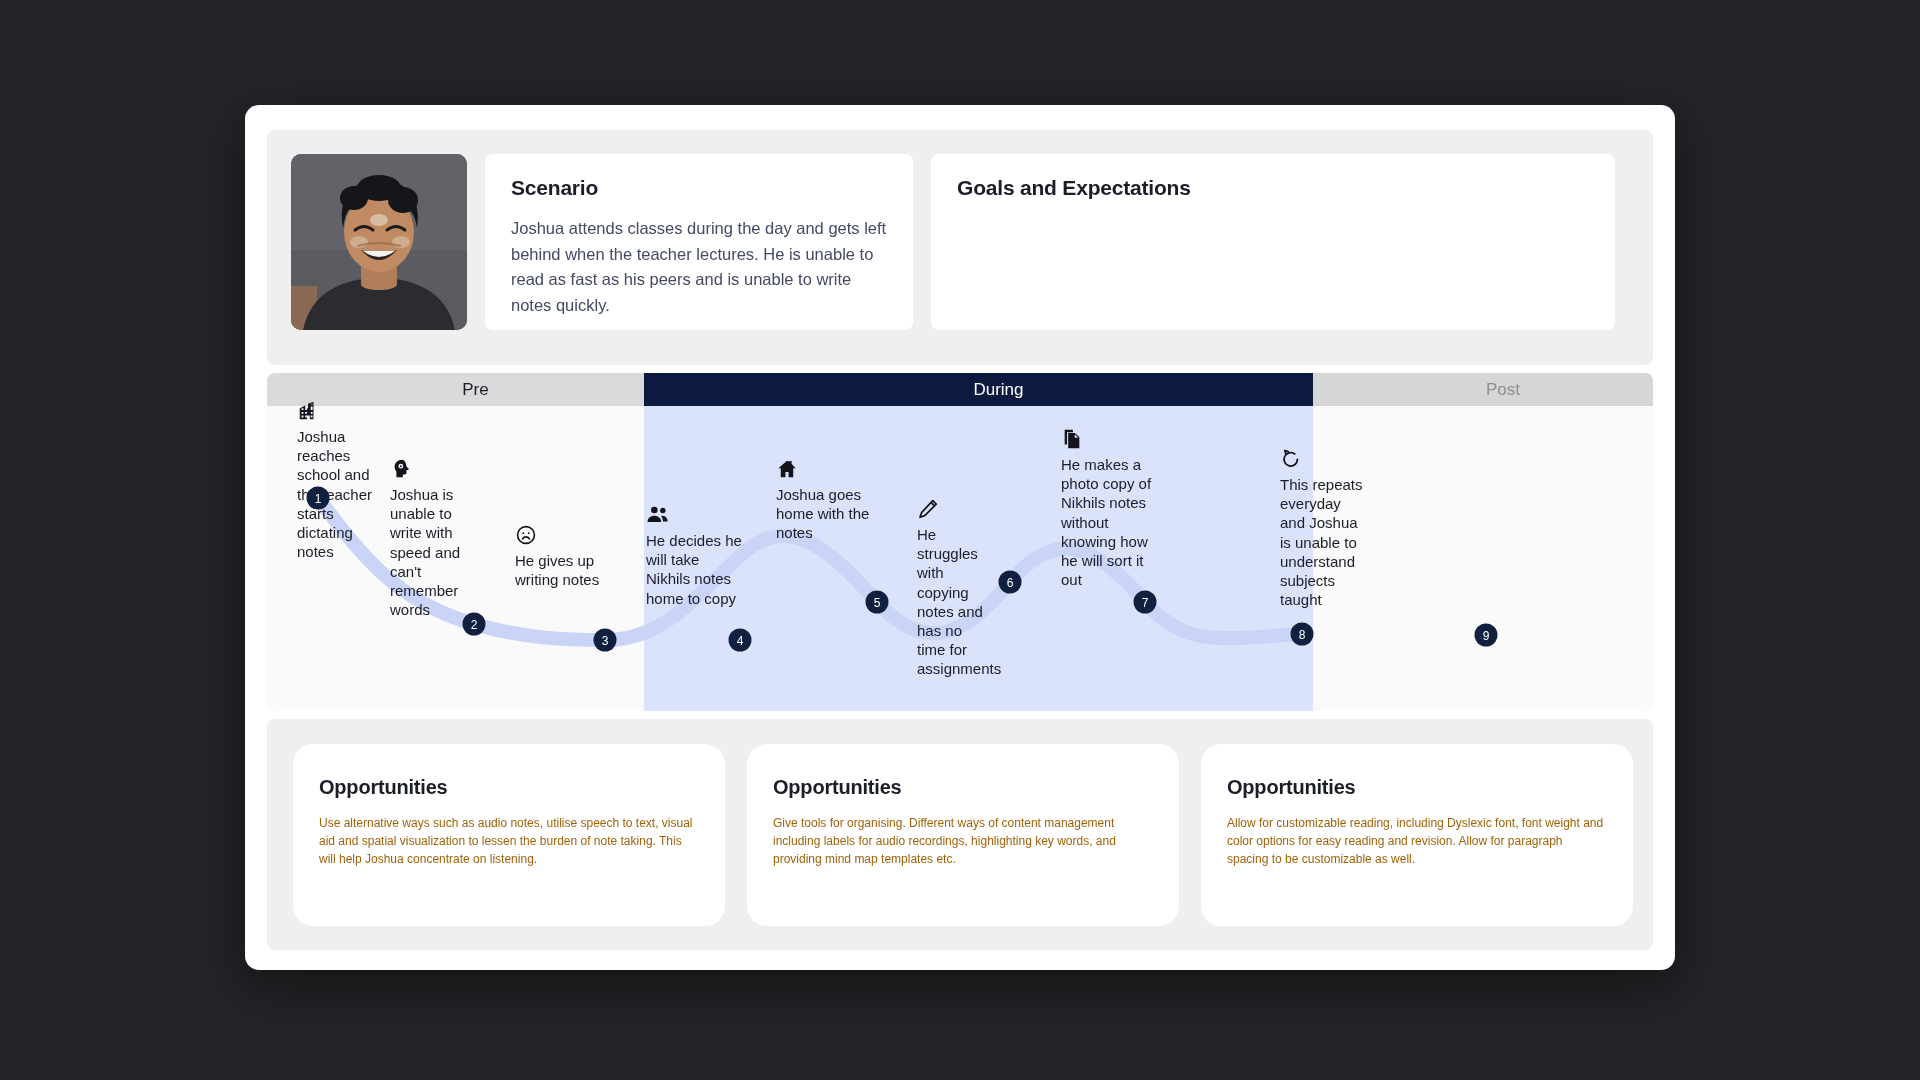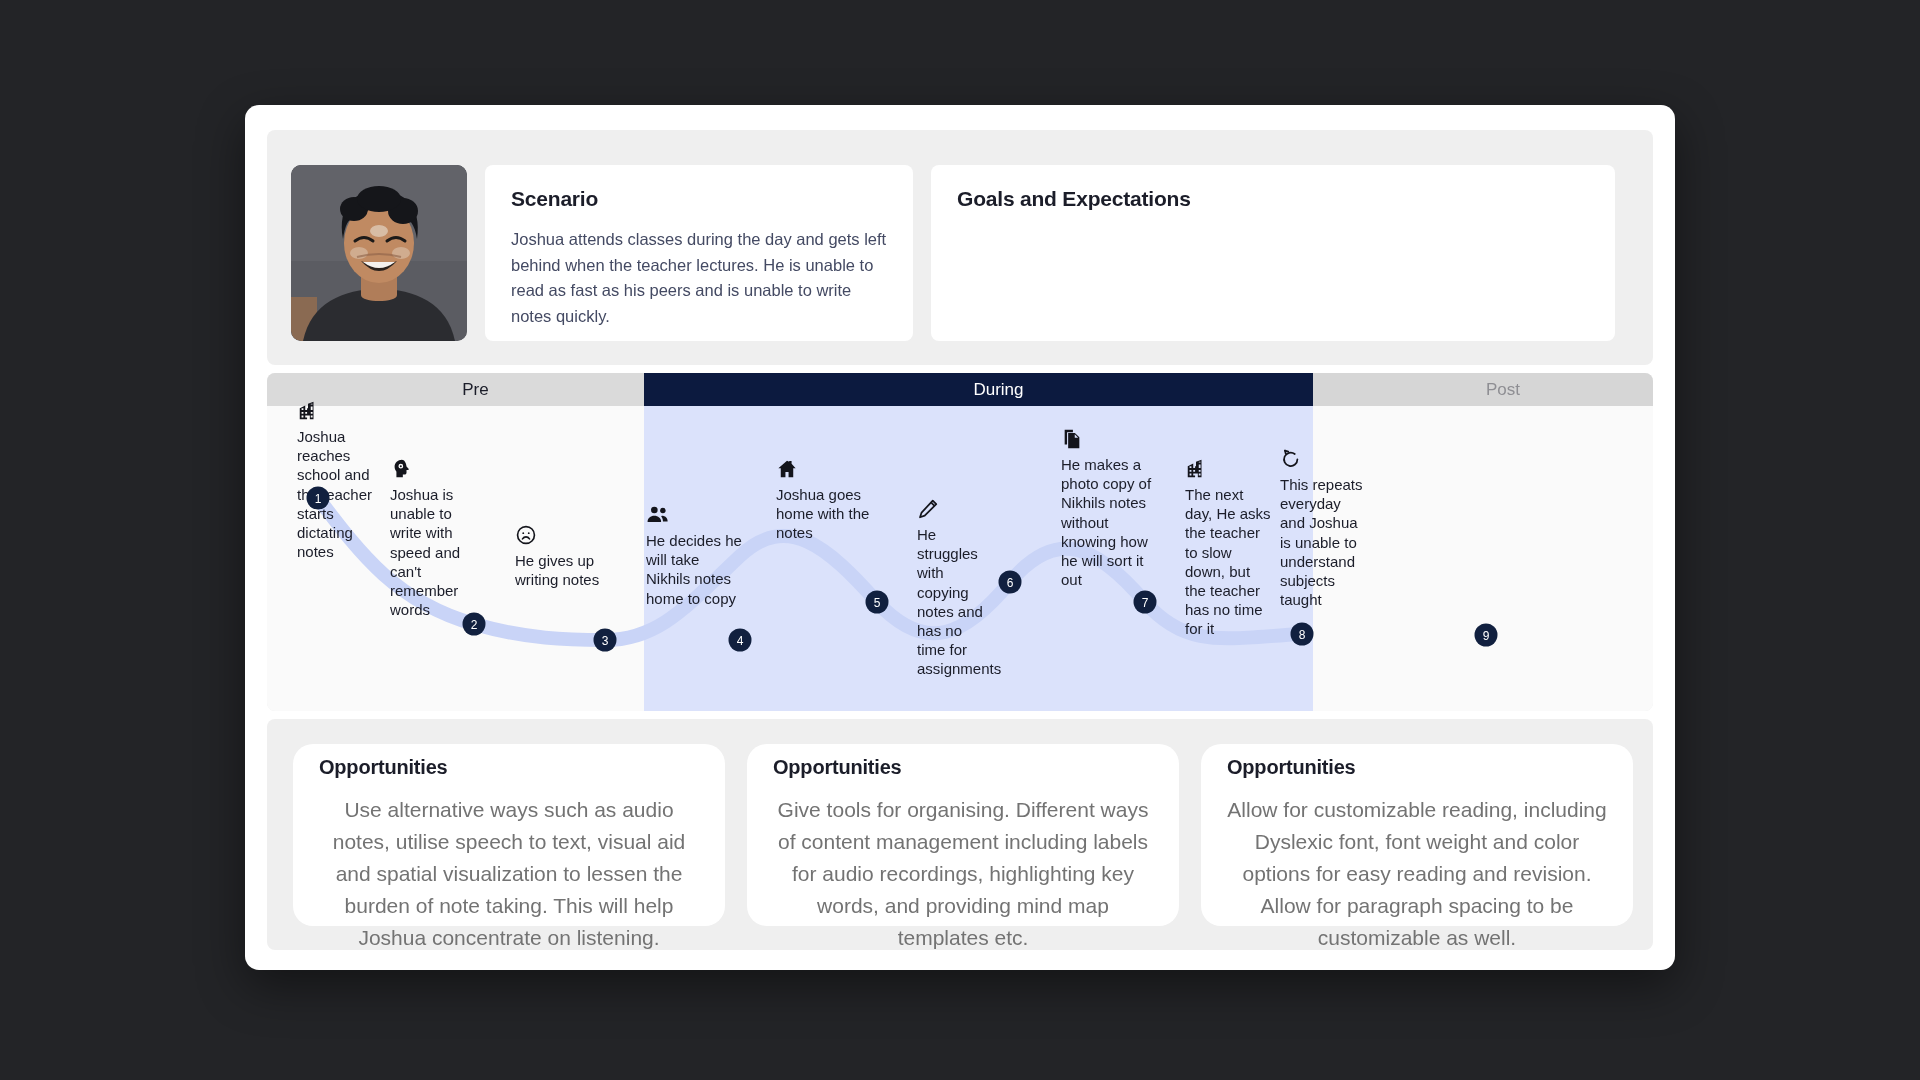--- a/index.html
+++ b/index.html
@@ -23,21 +23,21 @@
   }
 
   
   .panel {
     background:#efefef;
     border-radius:8px;
   }
   .panel-top {
     position:absolute; left:267px; top:130px;
     width:1386px; height:235px;
-    display:flex; align-items:flex-end; gap:18px;
+    display:flex; align-items:flex-start; gap:18px;
     padding:24px;
   }
 
   .avatar {
     width:176px; height:176px;
     border-radius:10px;
     flex:0 0 auto;
     background:#5a5b61;
     position:relative;
     overflow:hidden;
@@ -146,34 +146,33 @@
     position:absolute; left:267px; top:719px;
     width:1386px; height:231px;
     background:#efefef;
     border-radius:8px;
     display:flex; align-items:center; gap:22px;
     padding:26px;
   }
   .opp-card {
     background:#ffffff;
     border-radius:20px;
-    padding:12px 26px;
+    padding:32px 26px;
     width:432px;
     height:182px;
     flex:0 0 auto;
   }
   .opp-title {
     font-size:20px; font-weight:700;
     color:#1b1d29; letter-spacing:-.2px;
     margin-bottom:15px;
   }
   .opp-body {
-    font-size:21px; line-height:1.53;
-    color:#737373;
-    text-align:center;
+    font-size:12px; line-height:1.53;
+    color:#a16207;
   }
 </style>
 </head>
 <body>
 
 <div id="root">
 
   <div class="canvas"></div>
 
   <div class="panel panel-top">
@@ -319,28 +318,20 @@
         <div class="step-icon">
           <svg width="22" height="22" viewBox="0 0 24 24" fill="#14151c">
               <path d="M4 2h9v2.6H6.6V18H4z"></path>
               <path d="M7.8 5.4h7.4L20 10.2V22H7.8zm7.2 1.3v3.9h3.7z"></path>
             </svg>
         </div>
         <div class="step-text">He makes a photo copy of Nikhils notes without knowing how he will sort it out</div>
       </div>
       <div class="node" style="left:878px; top:196px;">7</div>
 
-      <div class="step" style="left:918px; top:52px; width:86px;">
-        <div class="step-icon">
-          <svg width="22" height="22" viewBox="0 0 24 24" fill="#14151c">
-              <path d="M3 21V9l6-3v3h3V4l6-2v19h-4v-4h-3v4H3zm2-2h2v-2H5v2zm0-4h2v-2H5v2zm0-4h2V9H5v2zm4 8h2v-2H9v2zm0-4h2v-2H9v2zm0-4h2V9H9v2zm6 8h2v-2h-2v2zm0-4h2v-2h-2v2zm0-4h2V7h-2v4zm0-6h2V4h-2v1z"></path>
-            </svg>
-        </div>
-        <div class="step-text">The next day, He asks the teacher to slow down, but the teacher has no time for it</div>
-      </div>
       <div class="node" style="left:1035px; top:228px;">8</div>
 
       <div class="step" style="left:1013px; top:42px; width:86px;">
         <div class="step-icon">
           <svg width="22" height="22" viewBox="0 0 24 24" fill="none" stroke="#14151c" stroke-width="1.9" stroke-linecap="round">
               <path d="M6.2 6.1 5.4 2.8"></path>
               <path d="M19 12.3a7.3 7.3 0 1 1-2.9-5.8"></path>
               <path d="M5.4 2.8 9 4"></path>
             </svg>
         </div>

